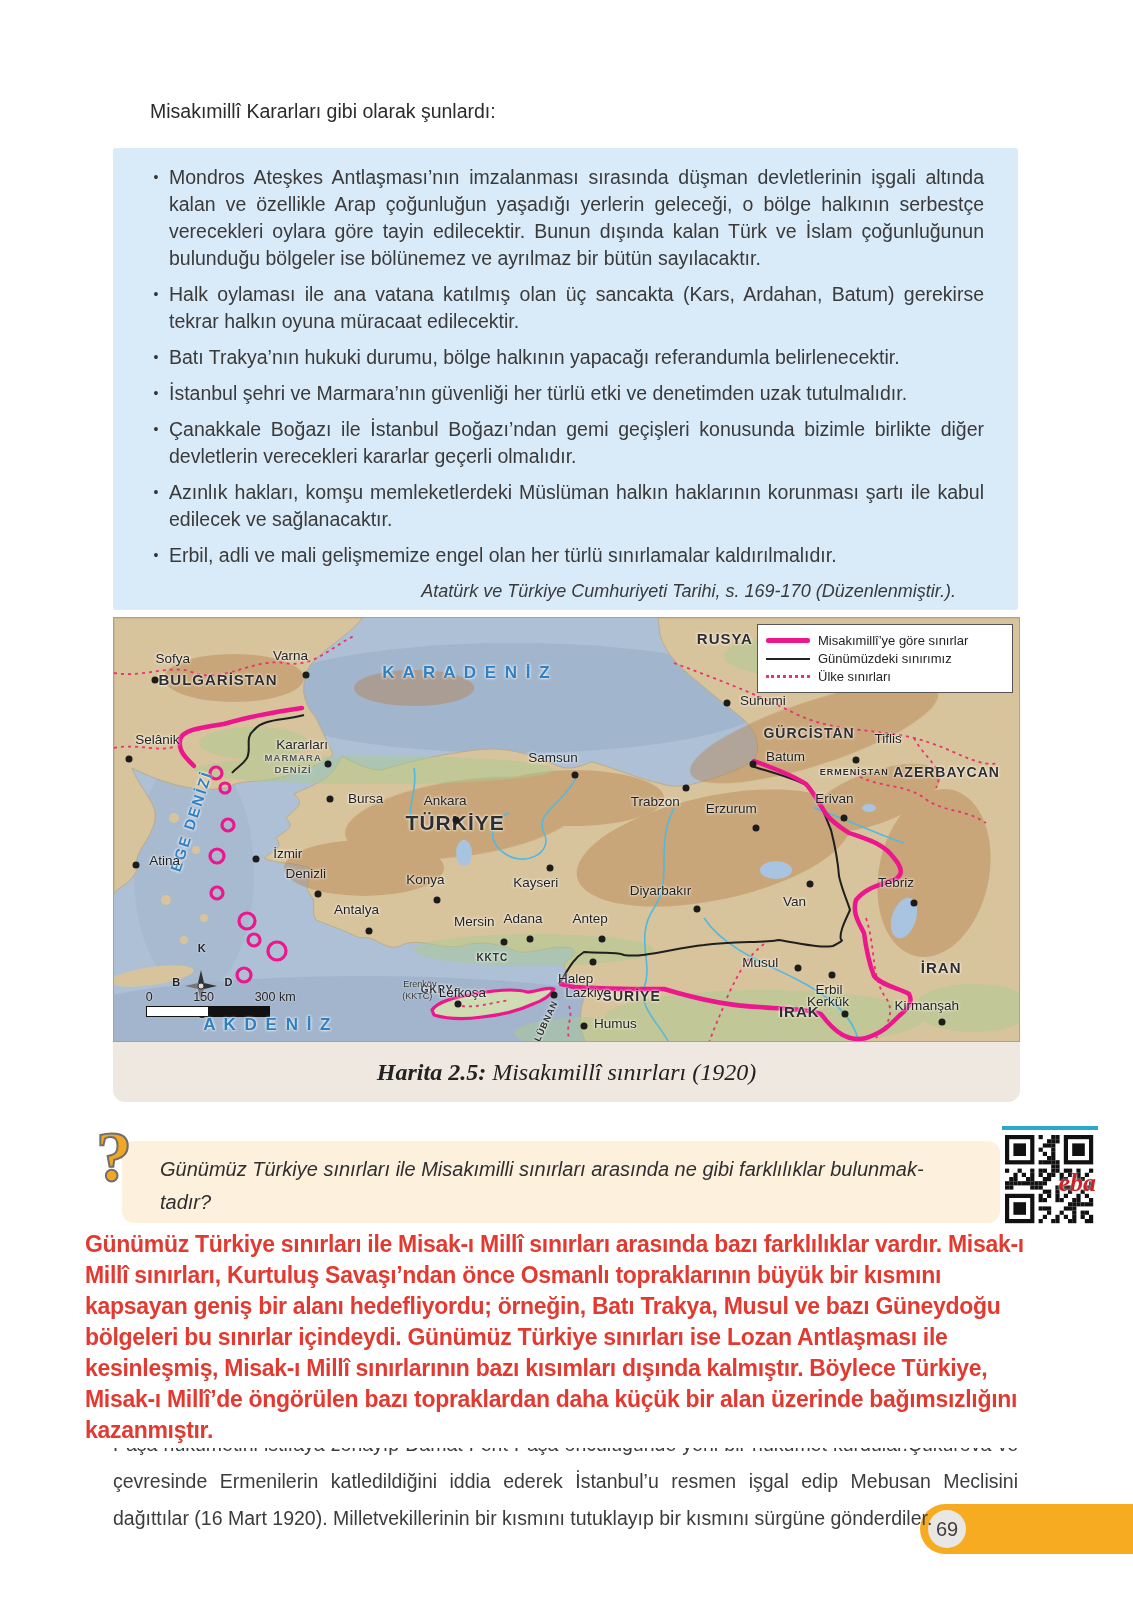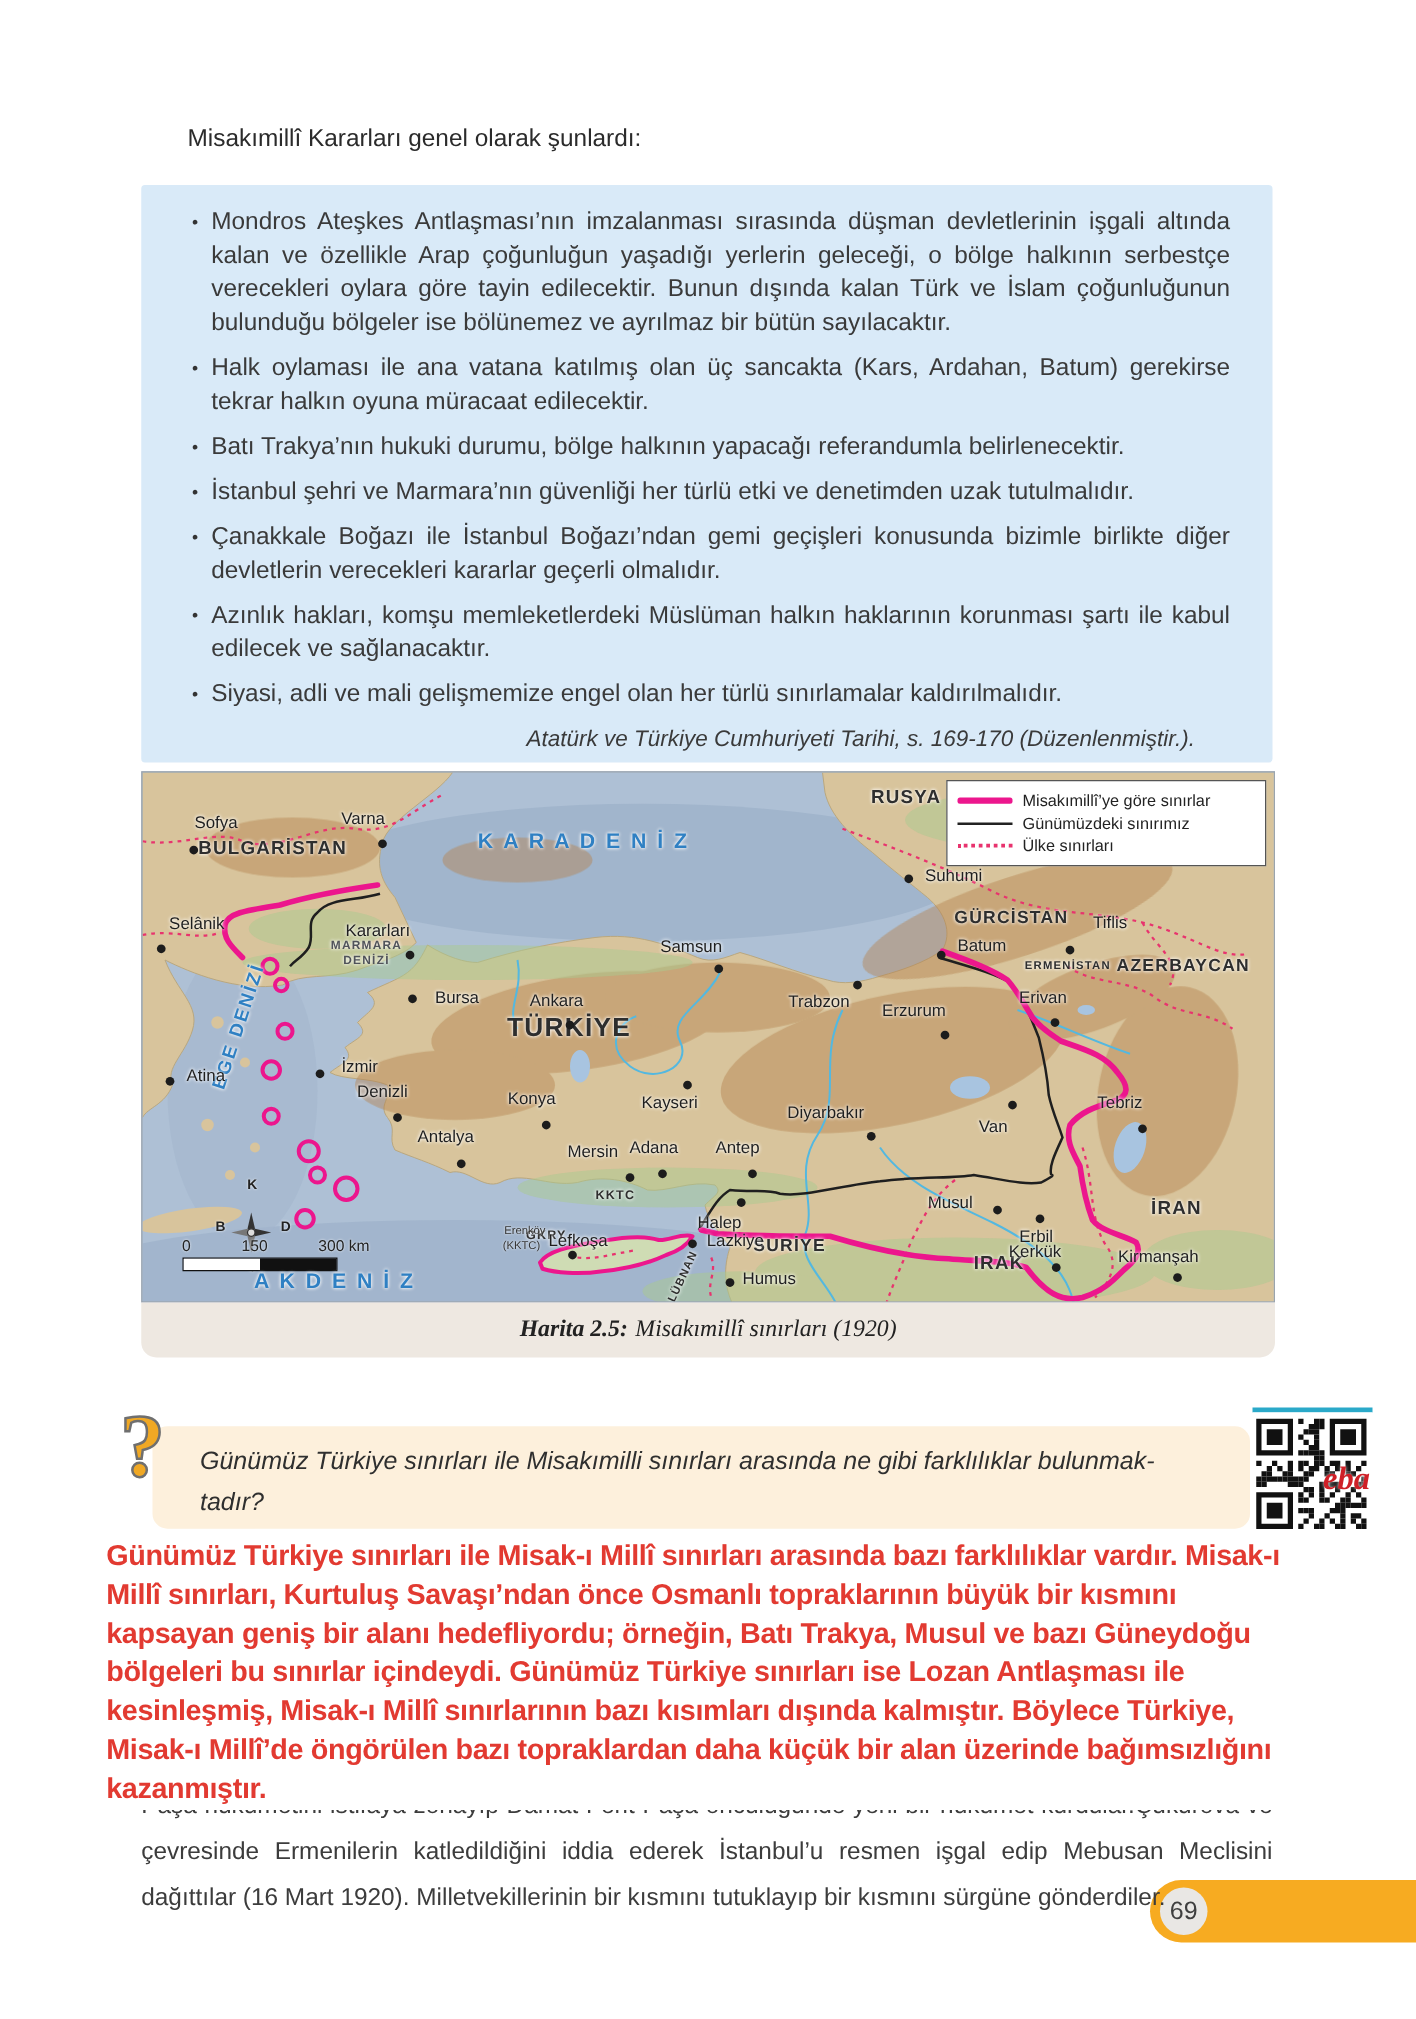--- a/index.html
+++ b/index.html
@@ -51,24 +51,24 @@
 
   
   .scalebar{position:absolute;left:3.5%;top:88%;width:150px;font-size:12.5px;color:#222;}
   .scalebar .ticks{display:flex;justify-content:space-between;margin-bottom:2px;
                    text-shadow:0 0 2px #fff;}
   .scalebar .bar{display:flex;height:9px;border:1px solid #111;width:122px;}
   .scalebar .seg1{flex:1;background:#fff;}
   .scalebar .seg2{flex:1;background:#111;}
 
   
-  .map-caption{position:absolute;left:113px;top:1042px;width:907px;height:44px;
+  .map-caption{position:absolute;left:113px;top:1042px;width:907px;height:60px;
                background:#eee8e1;border-radius:0 0 12px 12px;display:flex;
                align-items:center;justify-content:center;
-               font-family:"Liberation Serif", serif;font-size:19px;color:#222;}
+               font-family:"Liberation Serif", serif;font-size:24px;color:#222;}
   .map-caption .cap-bold{font-weight:bold;font-style:italic;}
   .map-caption .cap-rest{font-style:italic;margin-left:6px;}
 
   
   .question-box{position:absolute;left:122px;top:1141px;width:878px;height:82px;
                 background:#fdf0dc;border-radius:12px;}
   .question-mark{position:absolute;left:96px;top:1116px;font-size:72px;font-weight:bold;
                  color:#f0a824;-webkit-text-stroke:2px #6f6f6f;
                  font-family:"Liberation Serif", serif;z-index:3;}
   .question-text{position:absolute;left:160px;top:1153px;width:810px;font-style:italic;
@@ -95,21 +95,21 @@
               background:#f7ab21;border-radius:25px 0 0 25px;}
   .page-badge .num{position:absolute;left:8px;top:6px;width:38px;height:38px;
                    background:#e9e7e4;border-radius:50%;display:flex;align-items:center;
                    justify-content:center;font-size:20px;color:#3f3f3f;}
 </style>
 </head>
 <body>
 
 <div class="page">
 
-  <div class="intro">Misakımillî Kararları genel olarak şunlardı:</div>
+  <div class="intro">Misakımillî Kararları gibi olarak şunlardı:</div>
 
   <div class="decisions">
     <ul id="decision-list">
         <li>
           <span class="marker">•</span>
           <span class="btxt">Mondros Ateşkes Antlaşması’nın imzalanması sırasında düşman devletlerinin işgali altında kalan ve özellikle Arap çoğunluğun yaşadığı yerlerin geleceği, o bölge halkının serbestçe verecekleri oylara göre tayin edilecektir. Bunun dışında kalan Türk ve İslam çoğunluğunun bulunduğu bölgeler ise bölünemez ve ayrılmaz bir bütün sayılacaktır.</span>
         </li>
         <li>
           <span class="marker">•</span>
           <span class="btxt">Halk oylaması ile ana vatana katılmış olan üç sancakta (Kars, Ardahan, Batum) gerekirse tekrar halkın oyuna müracaat edilecektir.</span>
@@ -125,21 +125,21 @@
         <li>
           <span class="marker">•</span>
           <span class="btxt">Çanakkale Boğazı ile İstanbul Boğazı’ndan gemi geçişleri konusunda bizimle birlikte diğer devletlerin verecekleri kararlar geçerli olmalıdır.</span>
         </li>
         <li>
           <span class="marker">•</span>
           <span class="btxt">Azınlık hakları, komşu memleketlerdeki Müslüman halkın haklarının korunması şartı ile kabul edilecek ve sağlanacaktır.</span>
         </li>
         <li>
           <span class="marker">•</span>
-          <span class="btxt">Siyasi, adli ve mali gelişmemize engel olan her türlü sınırlamalar kaldırılmalıdır.</span>
+          <span class="btxt">Erbil, adli ve mali gelişmemize engel olan her türlü sınırlamalar kaldırılmalıdır.</span>
         </li>
       </ul>
     <div class="citation">Atatürk ve Türkiye Cumhuriyeti Tarihi, s. 169-170 (Düzenlenmiştir.).</div>
   </div>
 
   <div class="map" id="map">
     <svg class="geo" width="907" height="425" viewBox="0 0 907 425">
 
       <ellipse cx="400" cy="80" rx="260" ry="55" fill="#9db1c9" opacity="0.8"></ellipse>
       <ellipse cx="250" cy="400" rx="300" ry="42" fill="#9db1c9" opacity="0.7"></ellipse>

